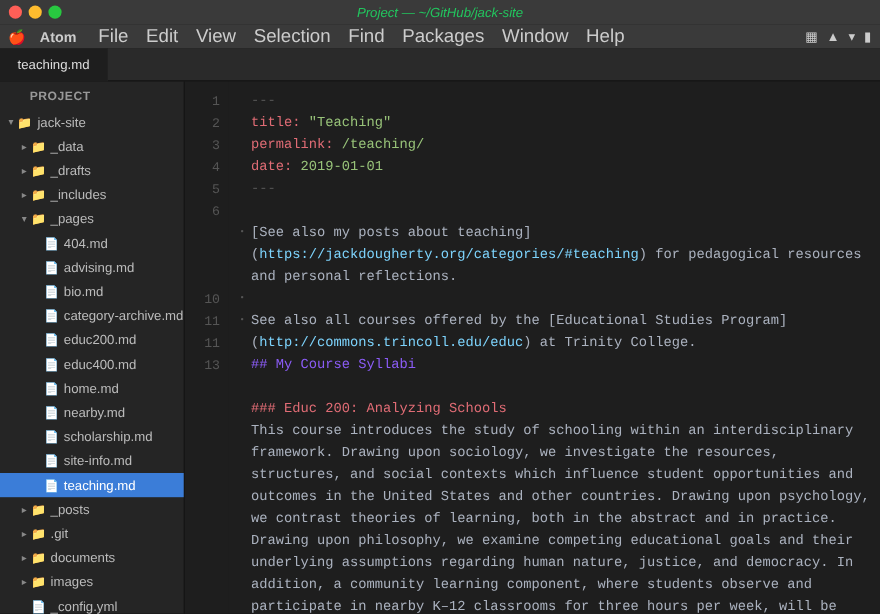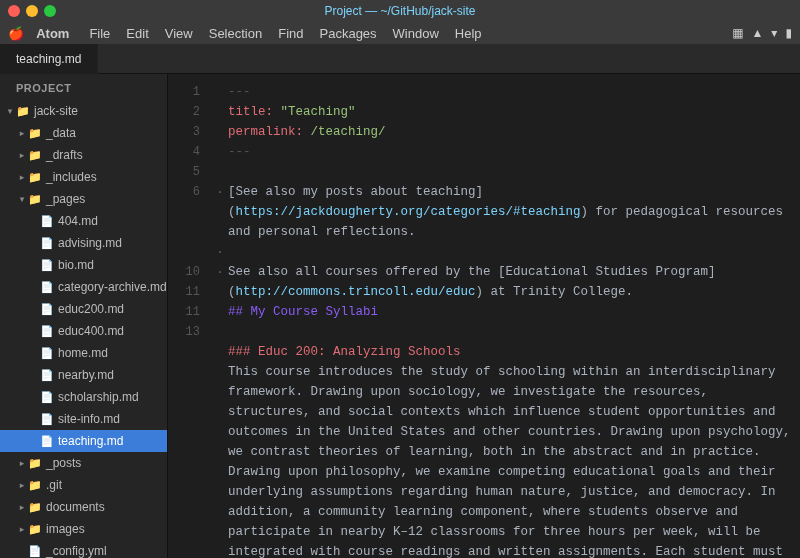--- a/index.html
+++ b/index.html
@@ -47,21 +47,21 @@
       flex-shrink: 0;
     }
     .menu-bar .app-name {
       color: #ccc;
       font-size: 13px;
       font-weight: bold;
       margin-right: 12px;
     }
     .menu-bar .menu-item {
       color: #ccc;
-      font-size: 13px;
+      font-size: 17px;
       padding: 0 8px;
       cursor: pointer;
     }
     .menu-bar-right {
       margin-left: auto;
       display: flex;
       align-items: center;
       gap: 8px;
     }
     .menu-bar-icon {
@@ -89,25 +89,26 @@
       border-right: 1px solid #222;
       cursor: pointer;
     }
     .tab.active {
       background: #1e1e1e;
       color: #ddd;
     }
     .window-title {
       flex: 1;
       text-align: left;
-      color: #7dd3fc;
+      color: #22c55e;
       font-size: 12px;
       position: absolute;
       left: 50%;
       transform: translateX(-50%);
+      font-style: italic;
     }
 
     
     .main-area {
       display: flex;
       flex: 1;
       overflow: hidden;
     }
 
     
@@ -117,21 +118,21 @@
       flex-shrink: 0;
       display: flex;
       flex-direction: column;
       overflow: hidden;
       border-right: 1px solid #111;
     }
     .sidebar-title {
       color: #999;
       font-size: 11px;
       font-weight: bold;
-      padding: 8px 16px 6px;
+      padding: 8px 27px 6px;
       text-transform: uppercase;
       letter-spacing: 0.5px;
       flex-shrink: 0;
     }
     .sidebar-tree {
       overflow-y: auto;
       flex: 1;
     }
     .tree-item {
       display: flex;
@@ -446,20 +447,24 @@
         <div class="code-line">
           <span class="gutter-dot"></span>
           <span class="code-text"><span class="c-key">title: </span><span class="c-string">"Teaching"</span></span>
         </div>
 
         <div class="code-line">
           <span class="gutter-dot"></span>
           <span class="code-text"><span class="c-key">permalink: </span><span class="c-string">/teaching/</span></span>
         </div>
 
+        <div class="code-line">
+          <span class="gutter-dot"></span>
+          <span class="code-text"><span class="c-key">date: </span><span class="c-string">2019-01-01</span></span>
+        </div>
 
         <div class="code-line">
           <span class="gutter-dot"></span>
           <span class="code-text c-dash">---</span>
         </div>
 
         <div class="code-line">
           <span class="gutter-dot"></span>
           <span class="code-text">&nbsp;</span>
         </div>

